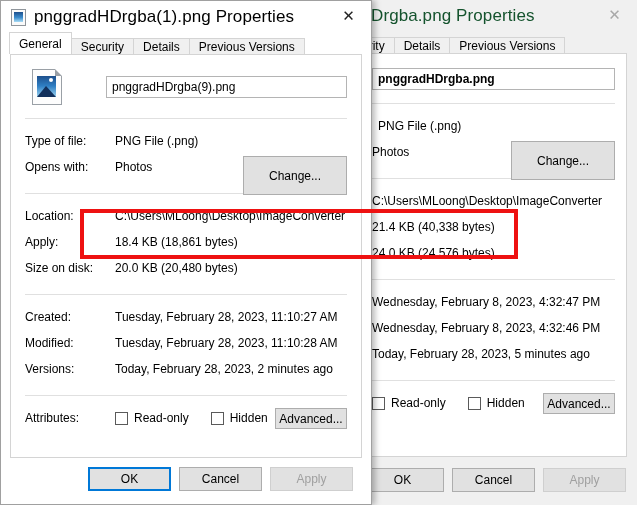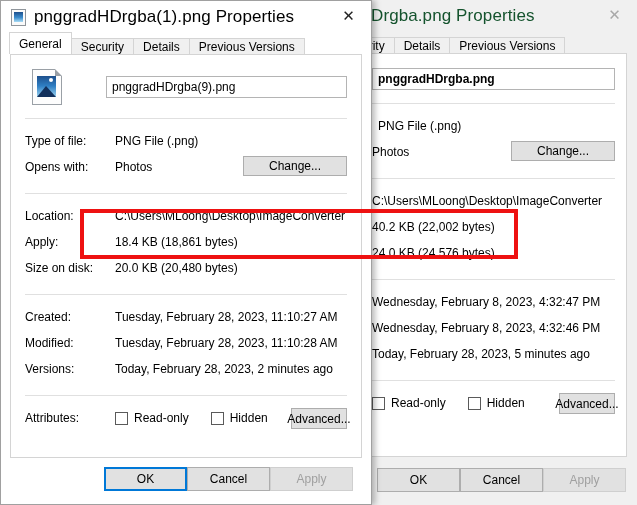--- a/index.html
+++ b/index.html
@@ -225,28 +225,28 @@
     font-size: 12px;
     color: #000;
     box-sizing: border-box;
     white-space: nowrap;
   }
   .btn.change {
     position: absolute;
     right: 14px;
     top: 2px;
     width: 104px;
-    height: 20px;
+    height: 39px;
   }
   .window.back .btn.change { right: 11px; }
   .btn.advanced {
     position: absolute;
     right: 14px;
     top: 3px;
-    width: 56px;
+    width: 72px;
     height: 21px;
   }
   .window.back .btn.advanced { right: 11px; }
 
   .checkbox-wrap {
     display: inline-flex;
     align-items: center;
     margin-right: 22px;
   }
   .cb {
@@ -259,20 +259,21 @@
     flex: none;
   }
   .cb-label { font-size: 12px; color: #000; }
 
   
   .footer {
     position: absolute;
     bottom: 11px;
     right: 11px;
     display: flex;
+    gap: 8px;
   }
   .window.front .footer { right: 18px; bottom: 13px; }
   .window.back .footer  { right: 11px; bottom: 13px; }
   .fbtn {
     width: 83px;
     height: 24px;
     display: flex;
     align-items: center;
     justify-content: center;
     background: #e1e1e1;
@@ -403,21 +404,21 @@
         </div>
       </div>
 
       <div class="sep"></div>
 
       <div class="row first">
         <span class="value">C:\Users\MLoong\Desktop\ImageConverter</span>
       </div>
 
       <div class="row">
-        <span class="value">40.2 KB (22,002 bytes)</span>
+        <span class="value">21.4 KB (40,338 bytes)</span>
       </div>
 
       <div class="row">
         <span class="value">24.0 KB (24,576 bytes)</span>
       </div>
 
       <div class="sep"></div>
 
       <div class="row first">
         <span class="value">Wednesday, February 8, 2023, 4:32:47 PM</span>

